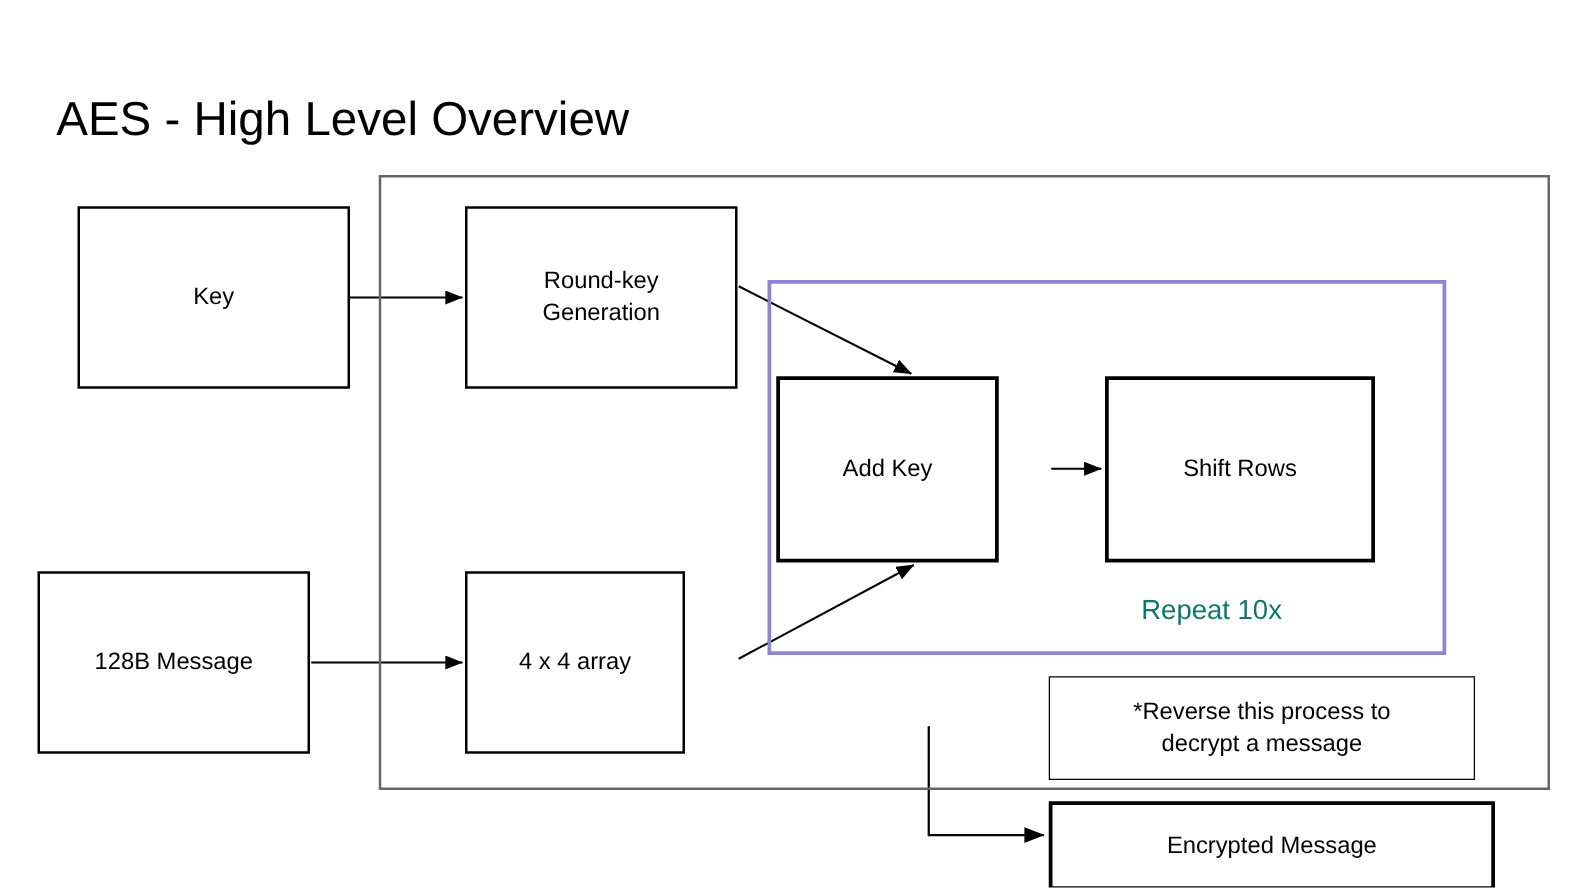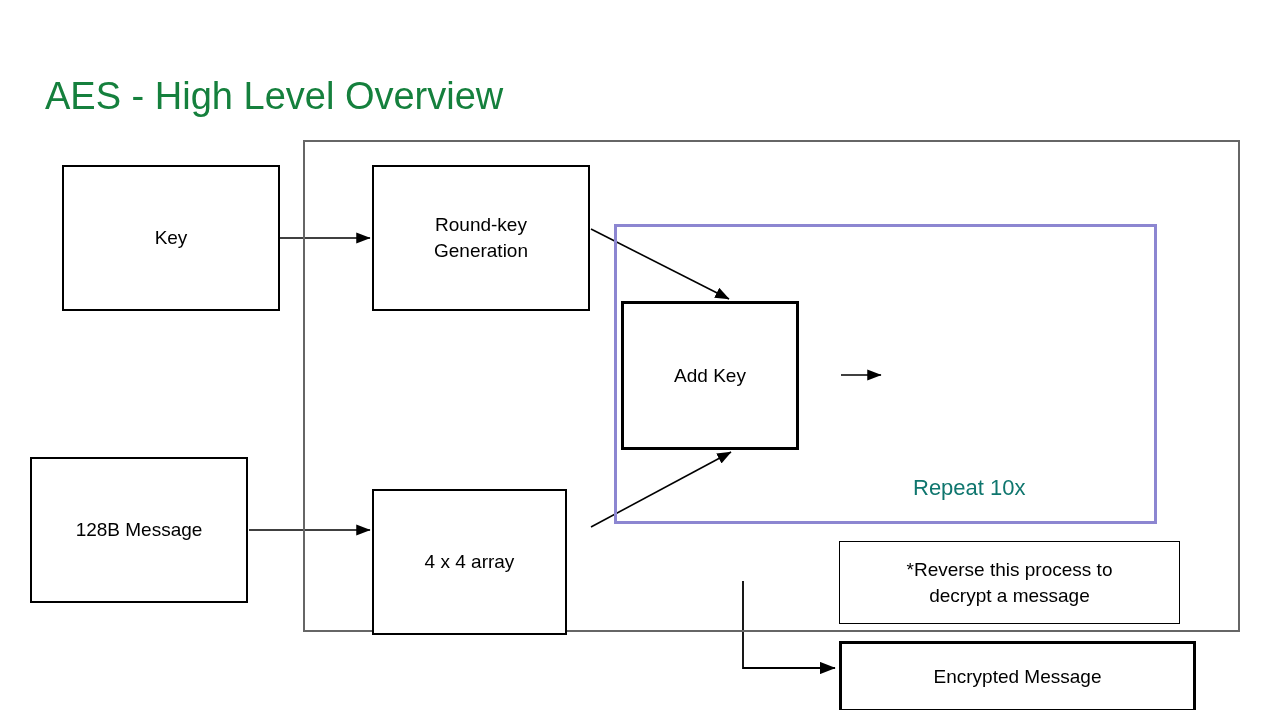--- a/index.html
+++ b/index.html
@@ -25,21 +25,21 @@
     top: 0;
     width: 1265px;
     height: 710px;
   }
   .page-title {
     position: absolute;
     left: 45px;
     top: 70px;
     font-size: 38px;
     line-height: 52px;
-    color: #15803d;
+    color: #000000;
     font-family: "Liberation Sans", sans-serif;
     white-space: nowrap;
   }
   .node {
     position: absolute;
     box-sizing: border-box;
     background: #ffffff;
     border: 2px solid #000000;
     display: flex;
     align-items: center;
@@ -125,28 +125,31 @@
 
   <div class="node" style="left:372px; top:165px; width:218px; height:146px;">
     <span class="node-label">Round-key
 Generation</span>
   </div>
 
   <div class="node" style="left:30px; top:457px; width:218px; height:146px;">
     <span class="node-label">128B Message</span>
   </div>
 
-  <div class="node" style="left:372px; top:457px; width:195px; height:146px;margin-top:32px;">
+  <div class="node" style="left:372px; top:457px; width:176px; height:146px;">
     <span class="node-label">4 x 4 array</span>
   </div>
 
   <div class="node" style="left:621px; top:301px; width:178px; height:149px; border-width:3px;">
     <span class="node-label">Add Key</span>
   </div>
 
+  <div class="node" style="left:884px; top:301px; width:216px; height:149px; border-width:3px;">
+    <span class="node-label">Shift Rows</span>
+  </div>
 
   <div class="node" style="left:839px; top:541px; width:341px; height:83px; border-width:1.6px;">
     <span class="node-label">*Reverse this process to
 decrypt a message</span>
   </div>
 
   <div class="node" style="left:839px; top:641px; width:357px; height:71px; border-width:3px;">
     <span class="node-label">Encrypted Message</span>
   </div>
 

